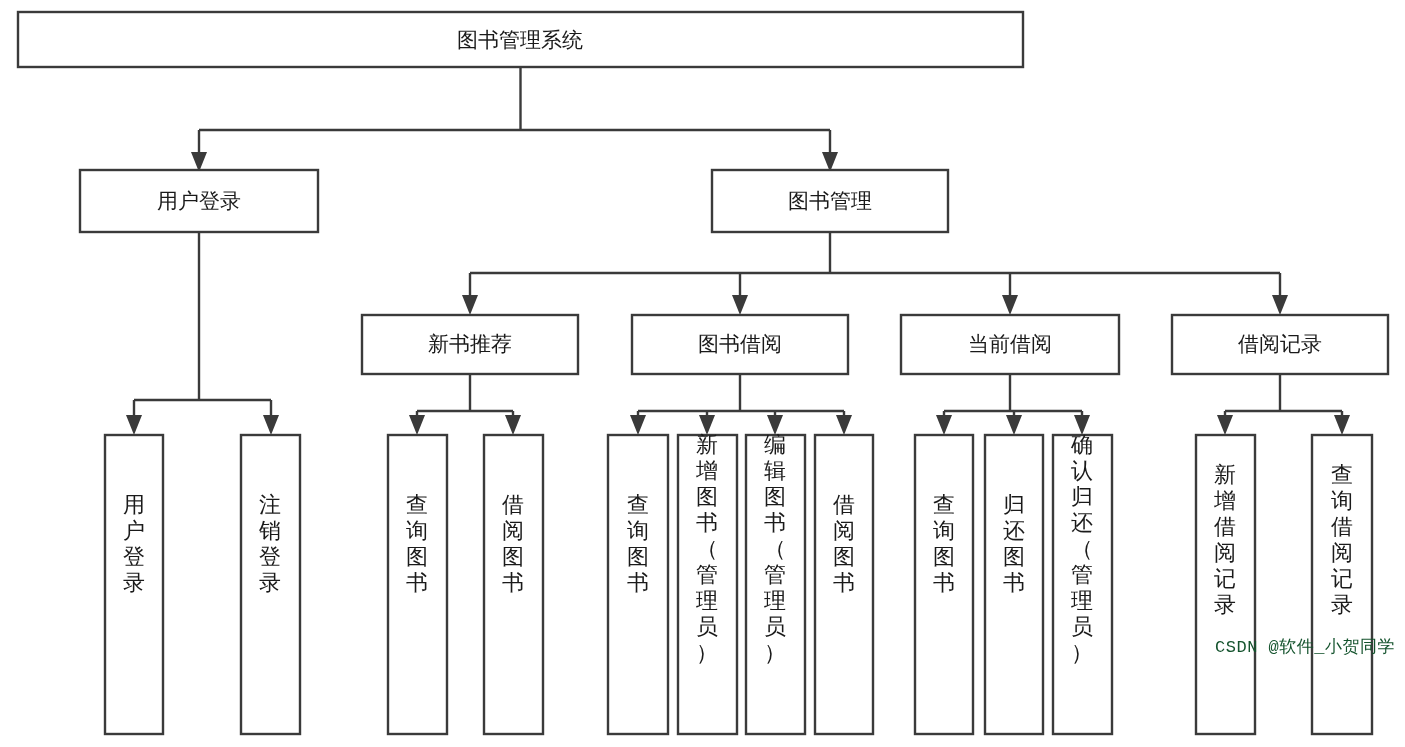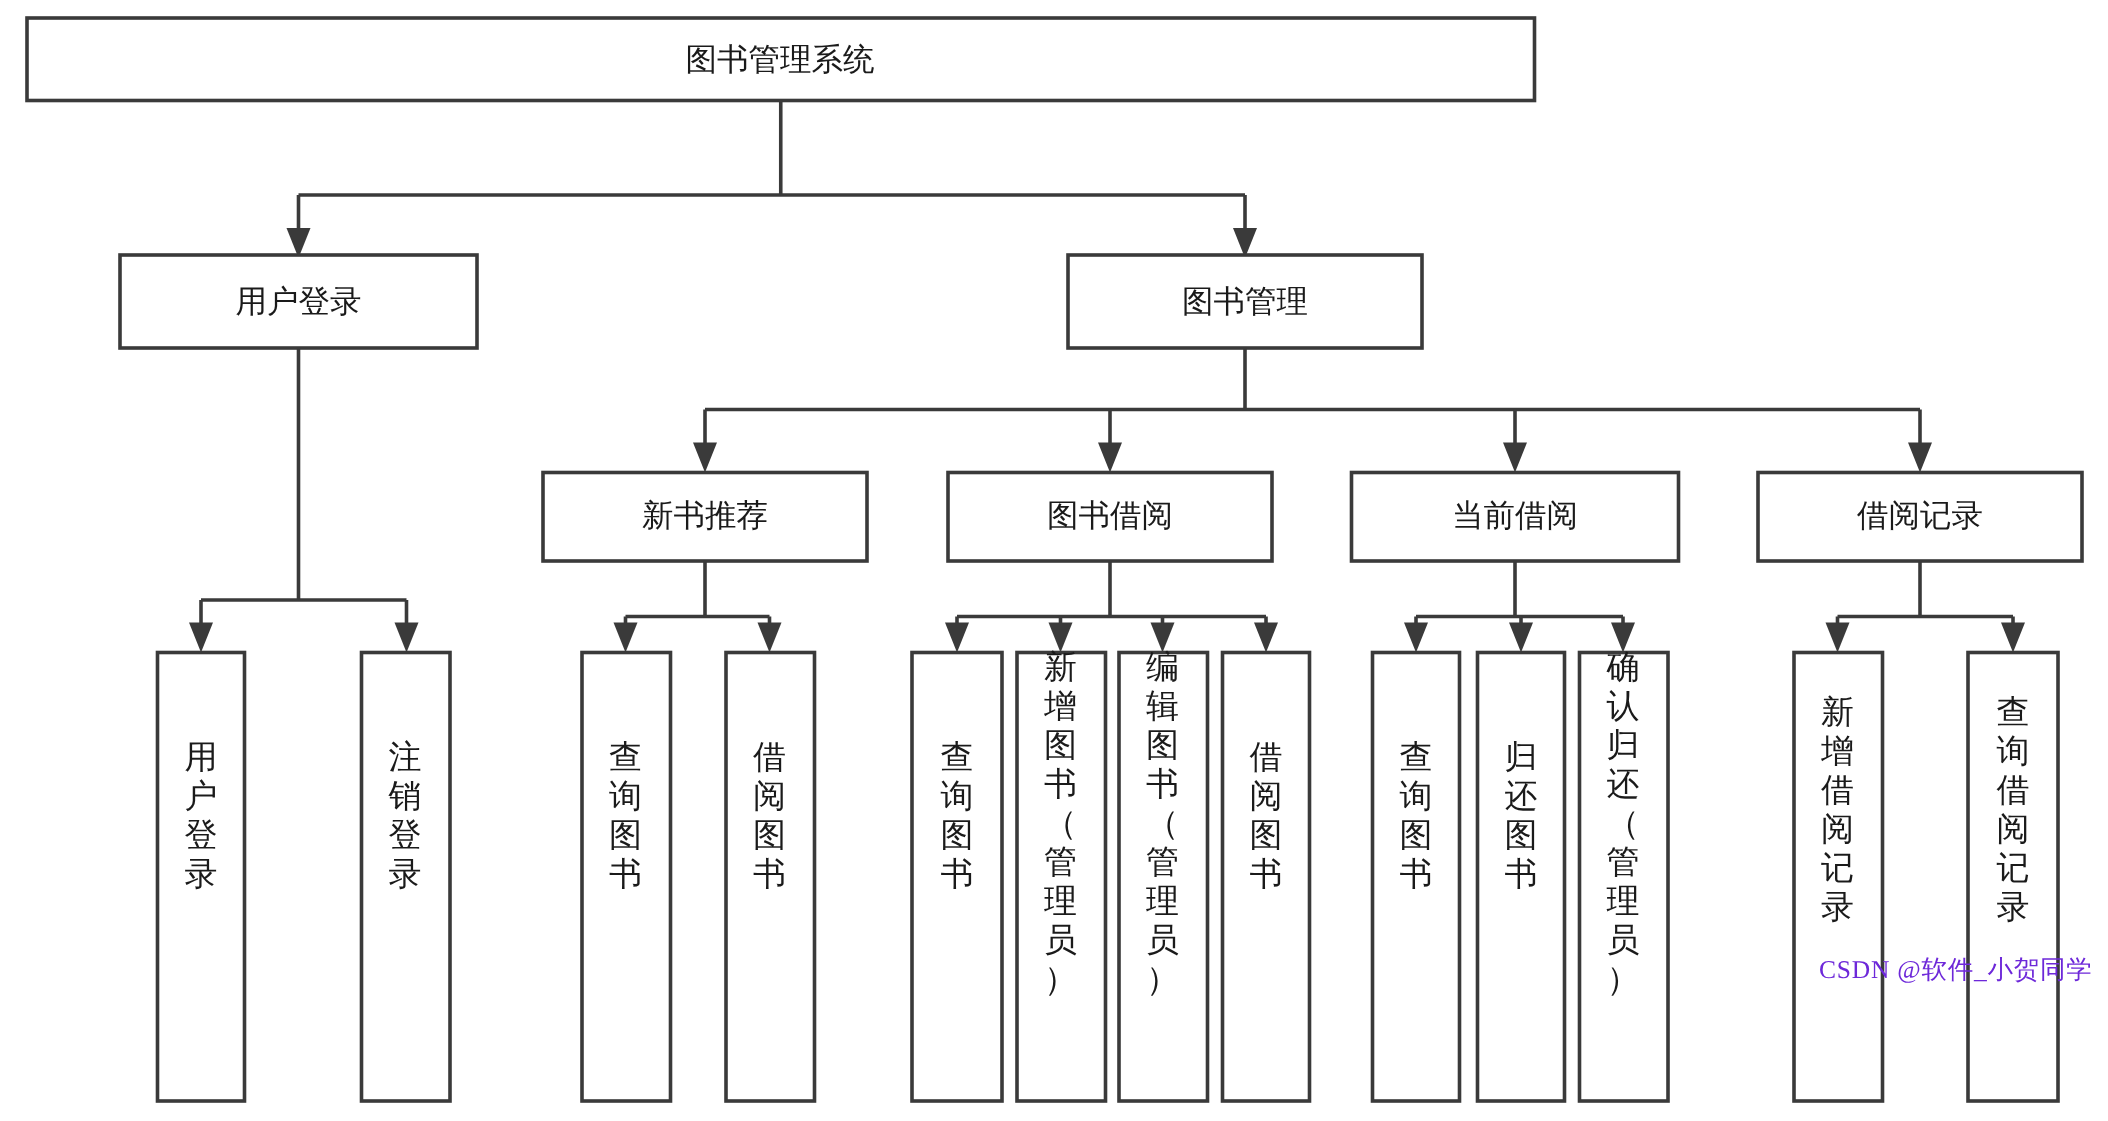--- a/index.html
+++ b/index.html
@@ -52,23 +52,23 @@
   .node-label-vertical {
     fill: #1a1a1a;
     font-family: "DejaVu Sans", "Liberation Sans", sans-serif;
     font-size: 22px;
     text-anchor: middle;
   }
   .watermark {
     position: absolute;
     right: 10px;
     bottom: 4px;
-    font-family: Liberation Serif, serif;
+    font-family: Liberation Mono, monospace;
     font-size: 17px;
-    color: #6d28d9;
+    color: #14532d;
     white-space: nowrap;
     letter-spacing: 0.5px;
   }
 </style>
 </head>
 <body>
 
 <div id="diagram-root">
 
   <svg id="flow" viewBox="0 0 1405 747">

